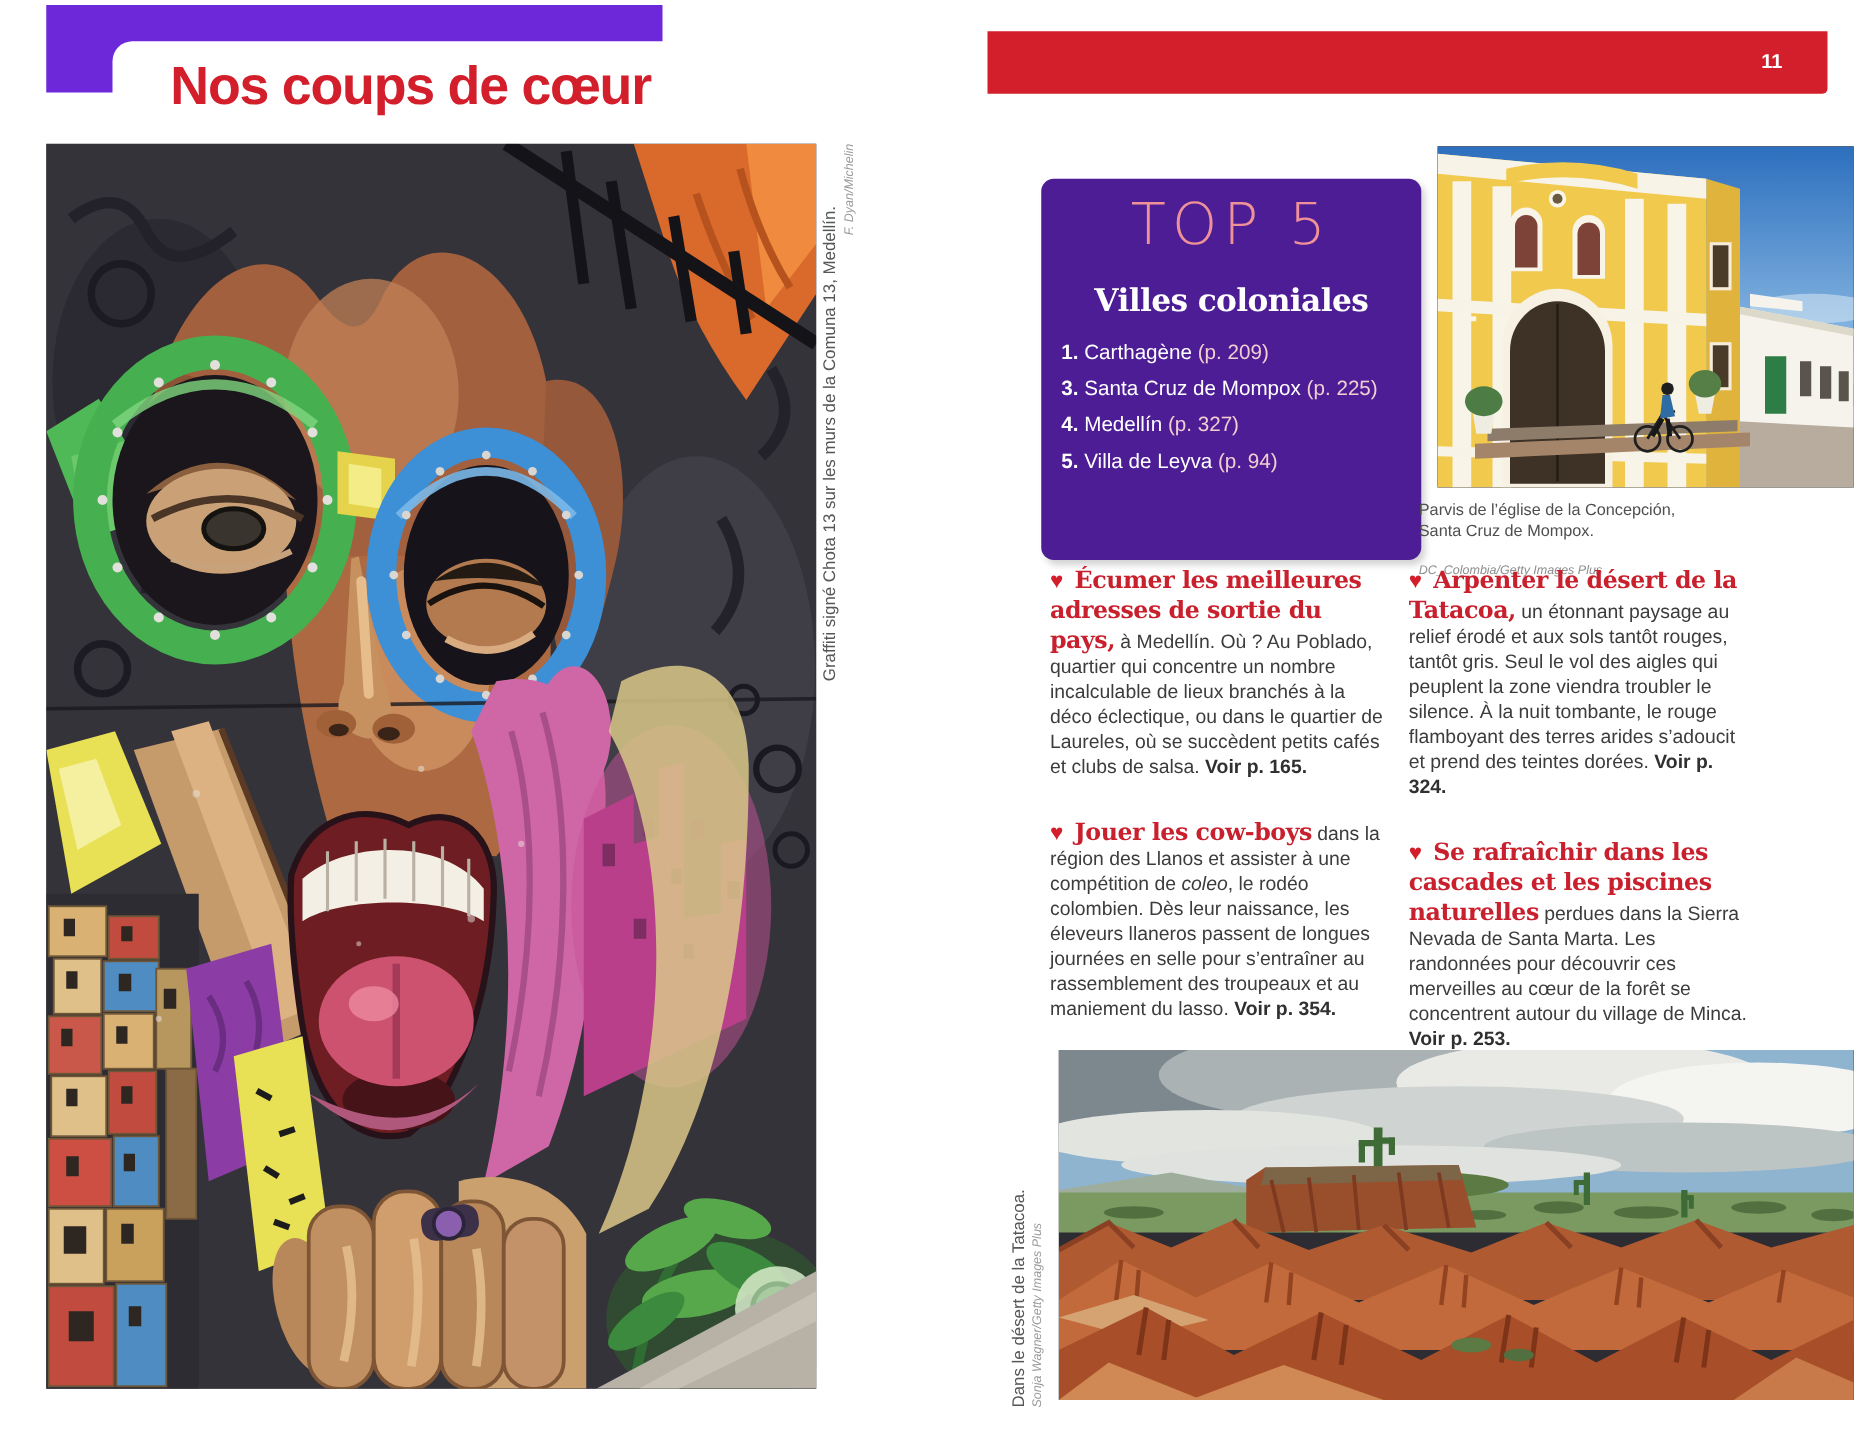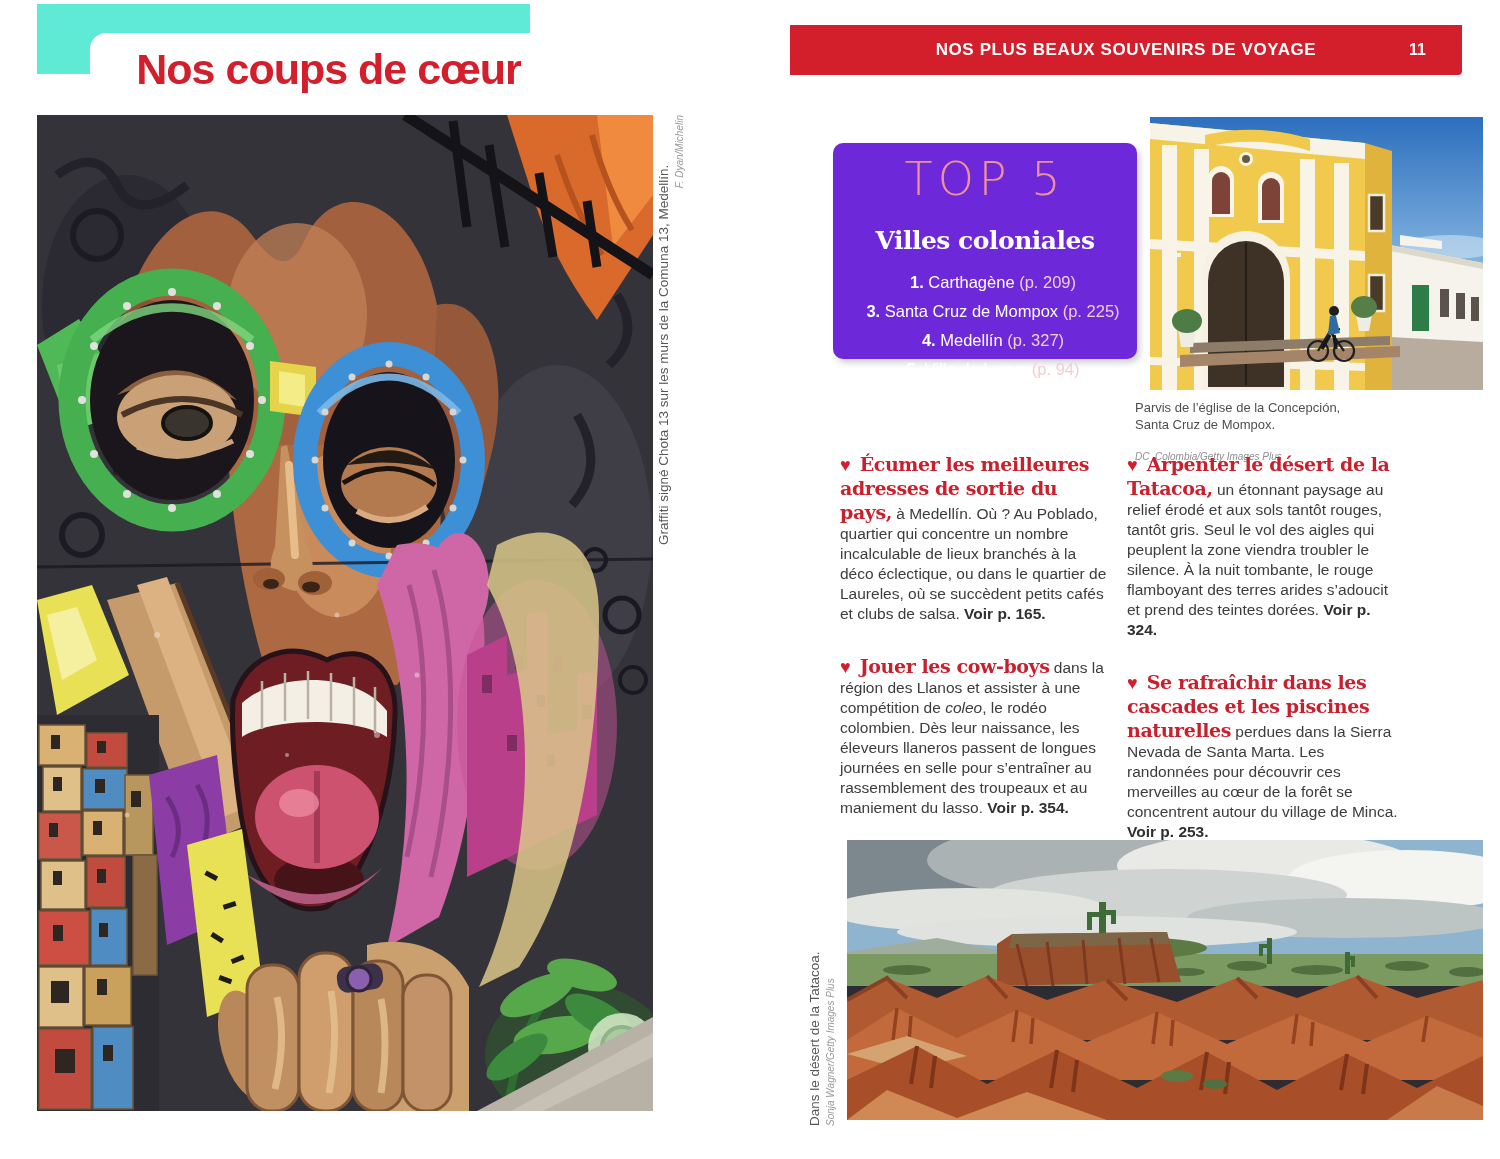--- a/index.html
+++ b/index.html
@@ -1,21 +1,21 @@
 <!DOCTYPE html>
 <html><head>
 <meta charset="utf-8">
 <style>
   html,body{margin:0;padding:0;background:#ffffff;}
   #sheet{position:relative;width:1500px;height:1159px;background:#ffffff;overflow:hidden;
          font-family:"Liberation Sans",sans-serif;}
   .abs{position:absolute;}
 
   
-  .banner{left:37px;top:4px;width:493px;height:70px;background:#5eead4;}
+  .banner{left:37px;top:4px;width:493px;height:70px;background:#6d28d9;}
   .banner-inner{position:absolute;left:53px;top:29px;width:477px;height:72px;background:#ffffff;
                 border-radius:16px 0 0 0;display:flex;align-items:center;justify-content:center;}
   .banner-title{color:#d31e2b;font-size:43px;font-weight:bold;letter-spacing:-1px;white-space:nowrap;}
 
   .photo{overflow:hidden;background:#2e2c33;}
   .photo svg{display:block;width:100%;height:100%;}
   #graffiti{left:37px;top:115px;width:616px;height:996px;}
   #church{left:1150px;top:117px;width:333px;height:273px;}
   #desert{left:847px;top:840px;width:636px;height:280px;}
 
@@ -26,27 +26,27 @@
   #vcap-left .credit{text-align:right;}
   #vcap-desert{left:806px;top:922px;width:204px;height:44px;transform:rotate(-90deg) translateX(-204px);}
 
   
   .rheader{left:790px;top:25px;width:672px;height:50px;background:#d31e2b;display:flex;
            align-items:center;justify-content:center;border-radius:0 0 4px 0;}
   .rheader .rtitle{color:#ffffff;font-weight:bold;font-size:17px;letter-spacing:0.6px;}
   .rheader .pageno{position:absolute;right:36px;top:0;height:100%;display:flex;align-items:center;
                    color:#ffffff;font-weight:bold;font-size:16px;}
 
-  .top5{left:833px;top:143px;width:304px;height:216px;background:#6d28d9;border-radius:10px;
+  .top5{left:833px;top:143px;width:304px;height:305px;background:#4c1d95;border-radius:10px;
         box-shadow:3px 4px 6px rgba(0,0,0,0.18);color:#fff;}
   .t5-title{margin-top:12px;text-align:center;font-family:"DejaVu Sans",sans-serif;font-weight:200;
             font-size:46px;line-height:48px;letter-spacing:5px;color:#ef9298;}
   .t5-sub{text-align:center;font-family:"DejaVu Serif",serif;font-weight:bold;font-size:25px;
           line-height:28px;letter-spacing:-0.5px;color:#ffffff;margin-top:24px;}
-  .t5-list{margin:13px 0 0 16px;font-size:16.5px;line-height:29px;text-align:center;}
+  .t5-list{margin:13px 0 0 16px;font-size:16.5px;line-height:29px;}
   .t5-item b{font-weight:bold;}
   .t5-item .pref{color:#f4cdd1;}
 
   .caption{font-size:13px;color:#4f4f4f;line-height:17px;}
   .caption .credit{font-size:10px;font-style:italic;color:#8e8e8e;margin-top:15px;}
   #church-cap{left:1135px;top:399px;width:340px;}
 
   .col{line-height:20px;font-size:15.5px;color:#3c3c3c;}
   #col1{left:840px;top:452px;width:270px;}
   #col2{left:1127px;top:452px;width:274px;}
@@ -267,21 +267,20 @@
       </g>
     </svg>
   </div>
 
   <div class="abs vcap" id="vcap-left">
     <div class="main">Graffiti signé Chota 13 sur les murs de la Comuna 13, Medellín.</div>
     <div class="credit">F. Dyan/Michelin</div>
   </div>
 
   <div class="abs rheader">
-    <span class="rtitle">NOS PLUS BEAUX SOUVENIRS DE VOYAGE</span>
     <span class="pageno">11</span>
   </div>
 
   <div class="abs top5">
     <div class="t5-title">TOP 5</div>
     <div class="t5-sub">Villes coloniales</div>
     <div class="t5-list">
       <div class="t5-item">
         <b>1.</b>
         <span>Carthagène</span>

